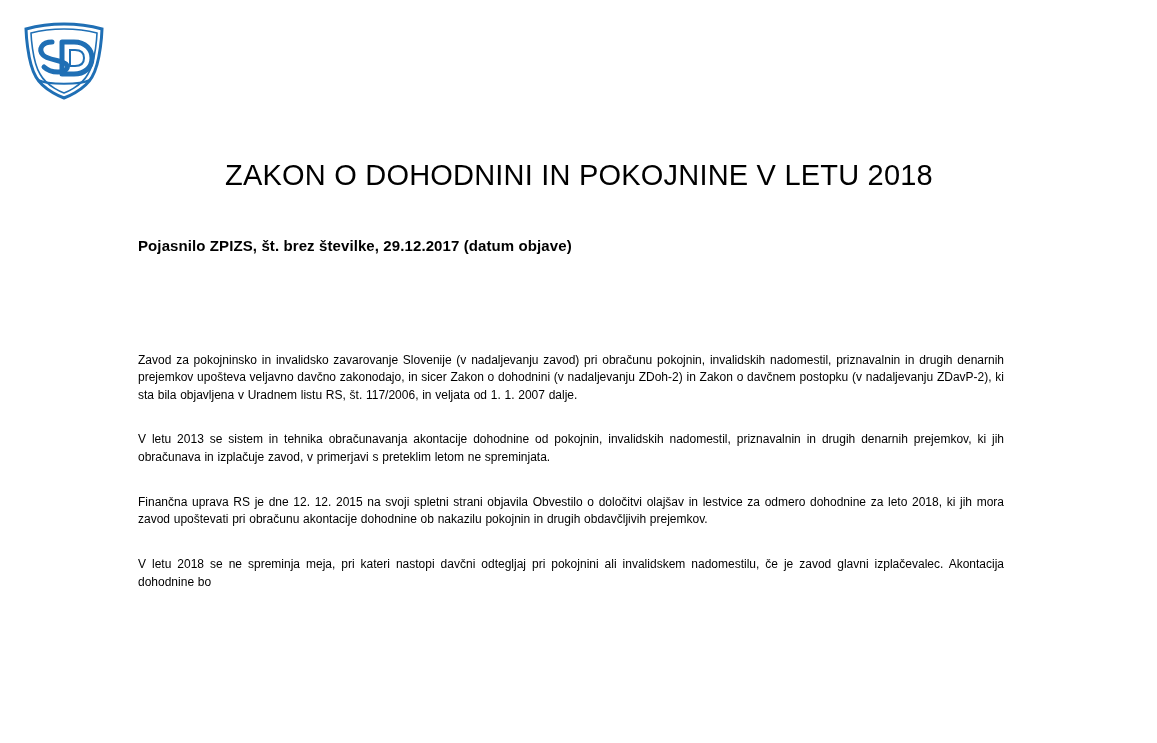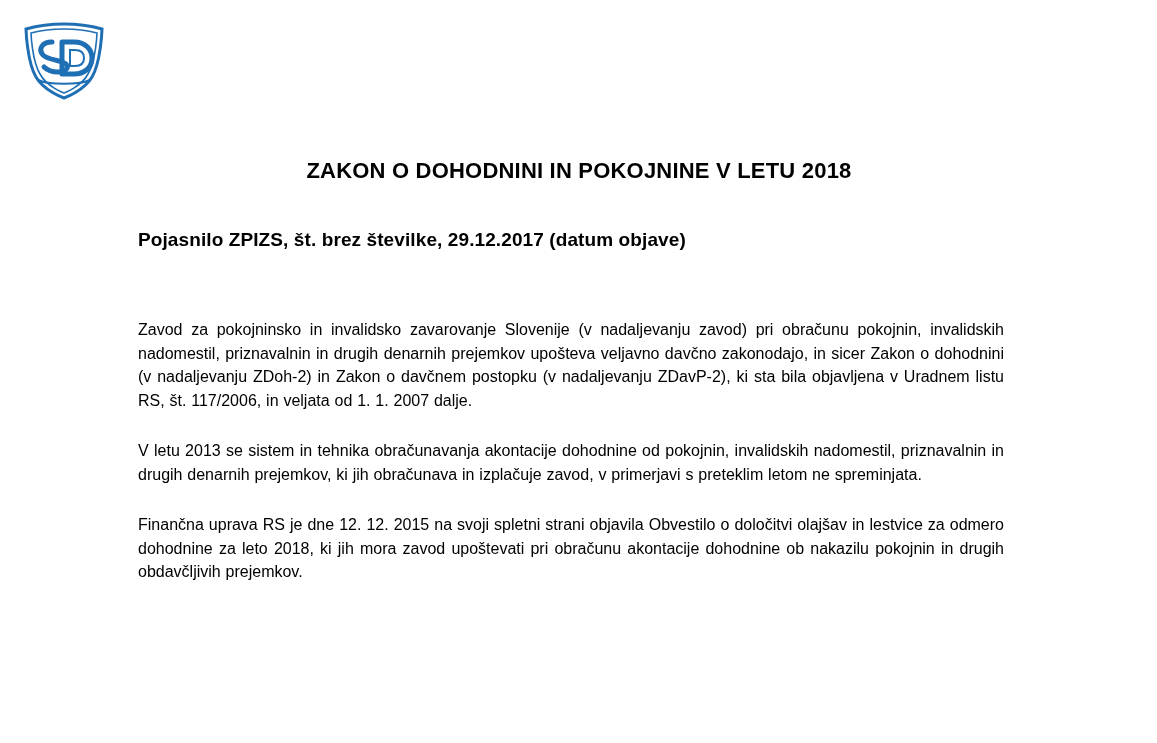--- a/index.html
+++ b/index.html
@@ -27,36 +27,36 @@
     width: 84px;
     height: 78px;
   }
   .doc-body {
     position: absolute;
     left: 138px;
     top: 158px;
     width: 882px;
   }
   .doc-title {
-    font-size: 22px;
-    font-weight: bold;
+    font-size: 29px;
+    font-weight: normal;
     text-align: center;
     letter-spacing: 0.2px;
     margin: 0 0 44px 0;
     line-height: 1.2;
   }
   .doc-subtitle {
-    font-size: 19px;
+    font-size: 15px;
     font-weight: bold;
-    margin: 0 0 66px 0;
+    margin: 0 0 96px 0;
     letter-spacing: 0.1px;
     line-height: 1.25;
   }
   .doc-para {
-    font-size: 16px;
+    font-size: 12px;
     line-height: 1.47;
     text-align: justify;
     margin: 0 16px 27px 0;
     word-spacing: 0.4px;
   }
   .doc-para:last-child {
     margin-bottom: 0;
   }
 </style>
 </head>
@@ -75,15 +75,16 @@
     </svg>
   </div>
 
   <div class="doc-body">
     <h1 class="doc-title">ZAKON O DOHODNINI IN POKOJNINE V LETU 2018</h1>
     <div class="doc-subtitle">Pojasnilo ZPIZS, št. brez številke, 29.12.2017 (datum objave)</div>
 
     <p class="doc-para">Zavod za pokojninsko in invalidsko zavarovanje Slovenije (v nadaljevanju zavod) pri obračunu pokojnin, invalidskih nadomestil, priznavalnin in drugih denarnih prejemkov upošteva veljavno davčno zakonodajo, in sicer Zakon o dohodnini (v nadaljevanju ZDoh-2) in Zakon o davčnem postopku (v nadaljevanju ZDavP-2), ki sta bila objavljena v Uradnem listu RS, št. 117/2006, in veljata od 1. 1. 2007 dalje.</p>
     <p class="doc-para">V letu 2013 se sistem in tehnika obračunavanja akontacije dohodnine od pokojnin, invalidskih nadomestil, priznavalnin in drugih denarnih prejemkov, ki jih obračunava in izplačuje zavod, v primerjavi s preteklim letom ne spreminjata.</p>
     <p class="doc-para">Finančna uprava RS je dne 12. 12. 2015 na svoji spletni strani objavila Obvestilo o določitvi olajšav in lestvice za odmero dohodnine za leto 2018, ki jih mora zavod upoštevati pri obračunu akontacije dohodnine ob nakazilu pokojnin in drugih obdavčljivih prejemkov.</p>
+    <p class="doc-para">V letu 2018 se ne spreminja meja, pri kateri nastopi davčni odtegljaj pri pokojnini ali invalidskem nadomestilu, če je zavod glavni izplačevalec. Akontacija dohodnine bo</p>
   </div>
 
 </div>
 
 </body></html>

